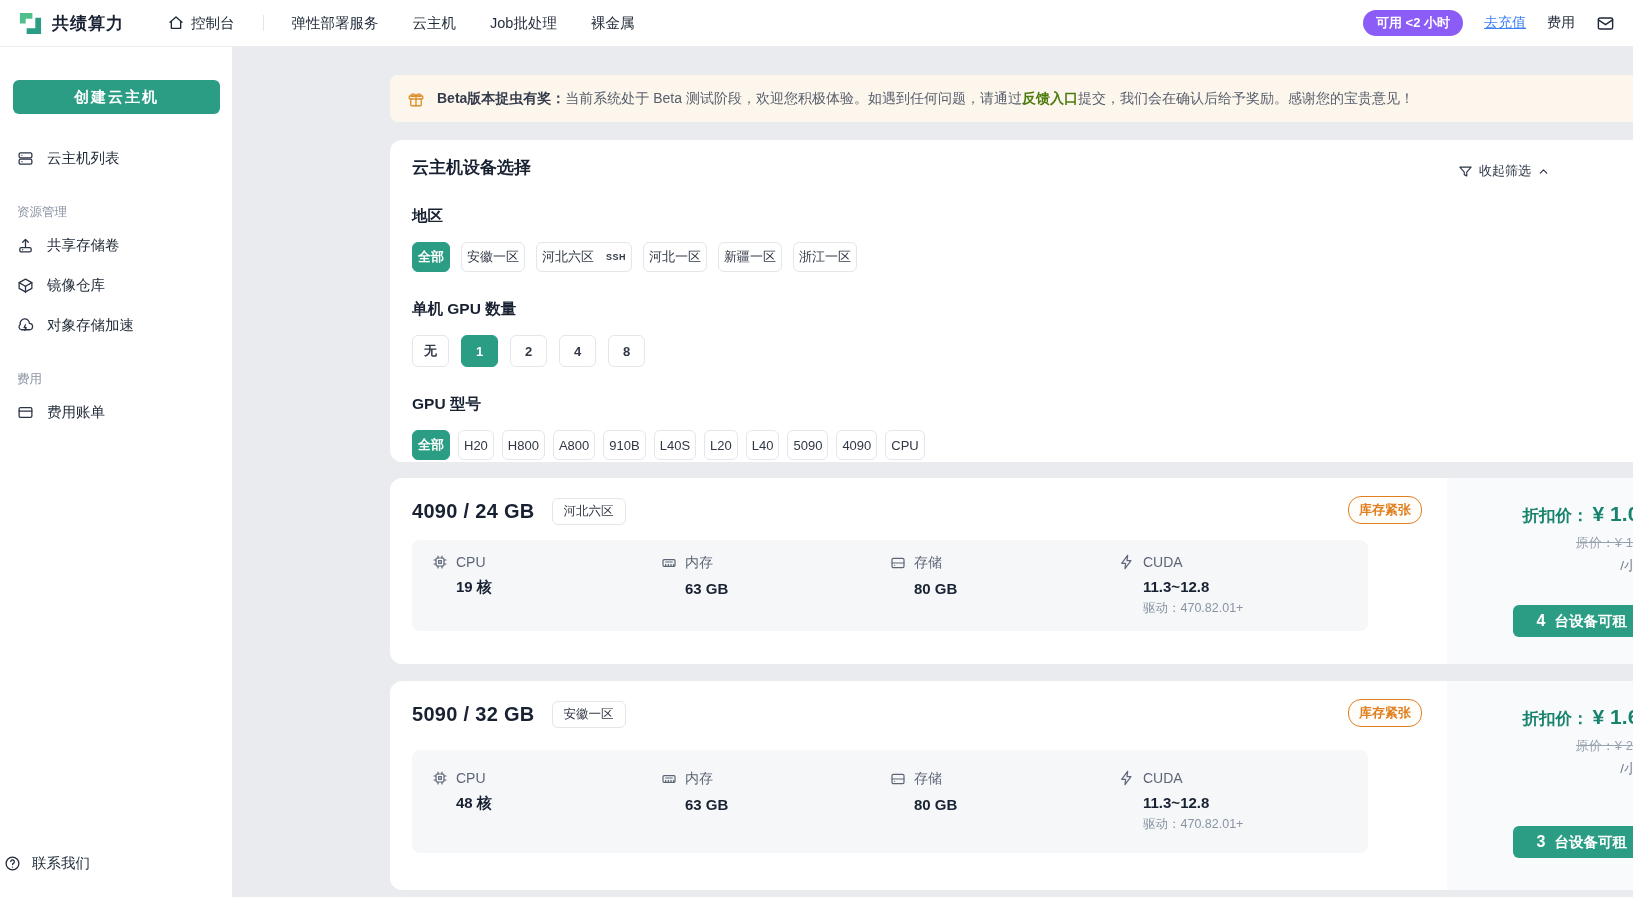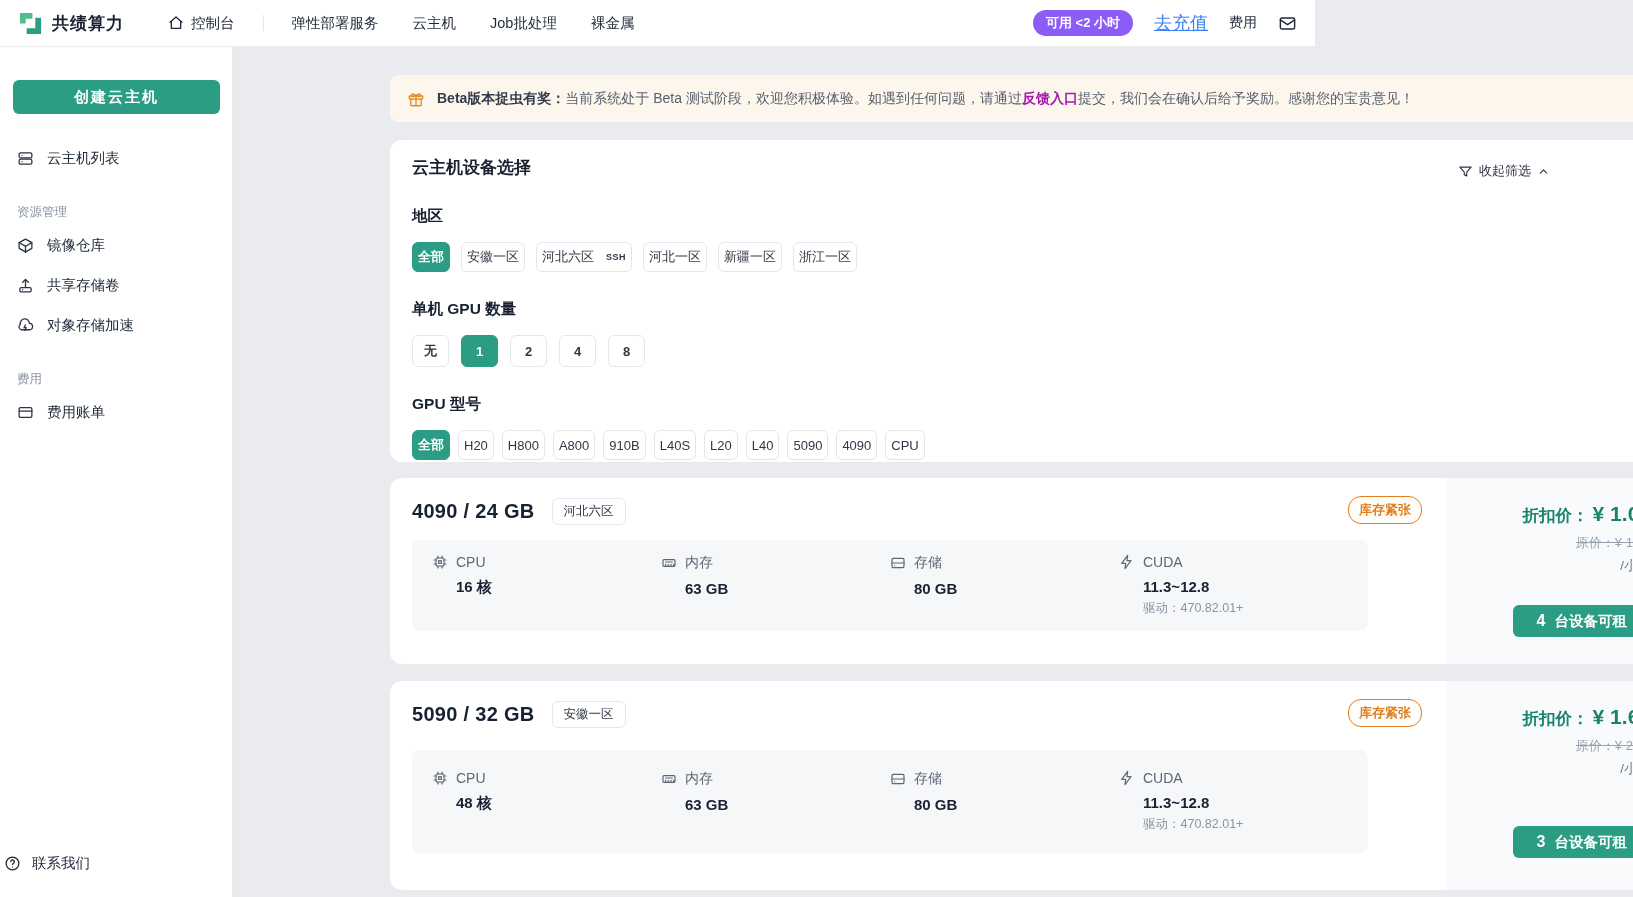--- a/index.html
+++ b/index.html
@@ -6,34 +6,34 @@
   html,body { width:1633px; height:897px; overflow:hidden; }
   body {
     position:relative; background:#e9ebee;
     font-family:"Liberation Sans","DejaVu Sans",sans-serif;
     color:#1f2633; -webkit-font-smoothing:antialiased;
   }
   svg { display:block; }
 
   
   .topbar {
-    position:absolute; left:0; top:0; width:1315px; height:47px;
+    position:absolute; left:0; top:0; width:1633px; height:47px;
     background:#fff; border-bottom:1px solid #ededf1;
     display:flex; align-items:center; padding:0 18px; z-index:5;
   }
   .brand { display:flex; align-items:center; gap:9px; cursor:pointer; }
   .brand-name { font-size:17px; font-weight:bold; color:#182132; letter-spacing:1px; }
   .nav { display:flex; align-items:center; gap:34px; margin-left:44px;text-align:center; }
   .nav-item { display:flex; align-items:center; gap:7px; font-size:14.5px; font-weight:500;
     color:#1f2937; text-decoration:none; cursor:pointer; white-space:nowrap; }
   .nav-divider { width:1px; height:16px; background:#e3e6eb; margin:0 -6px; }
   .topbar-right { margin-left:auto; display:flex; align-items:center; gap:21px; }
   .quota-badge { background:#8b5cf6; color:#fff; font-size:13px; font-weight:bold;
     padding:4px 13px; border-radius:999px; cursor:pointer; white-space:nowrap; }
-  .recharge { color:#3b82f6; font-size:18px; font-weight:500; text-decoration:underline; cursor:pointer; }
+  .recharge { color:#3b82f6; font-size:14px; font-weight:500; text-decoration:underline; cursor:pointer; }
   .billing-link { color:#1f2937; font-size:14px; font-weight:500; text-decoration:none; cursor:pointer; }
   .mail-btn { color:#1f2937; cursor:pointer; }
 
   
   .sidebar {
     position:absolute; left:0; top:47px; width:233px; height:850px;
     background:#fff; border-right:1px solid #e8eaee; padding-top:33px; z-index:4;
   }
   .create-btn {
     display:block; width:207px; margin:0 13px; height:34px;
@@ -51,21 +51,21 @@
     color:#1f2937; cursor:pointer; }
 
   
   .banner {
     position:absolute; left:390px; top:75px; width:1283px; height:47px;
     background:#fdf6ec; border-radius:8px; display:flex; align-items:center;
     padding:0 17px; font-size:14px; color:#57606e; z-index:2;
   }
   .banner .gift { color:#dd8f2d; margin-right:12px; flex:none; }
   .banner b { color:#343c4c; }
-  .banner .fb-link { color:#a21caf; font-weight:bold; cursor:pointer; }
+  .banner .fb-link { color:#4d7c0f; font-weight:bold; cursor:pointer; }
 
   
   .filter-card {
     position:absolute; left:390px; top:140px; width:1283px; height:322px;
     background:#fff; border-radius:12px; padding:16px 22px; z-index:2;
   }
   .filter-title { font-size:17px; font-weight:bold; color:#182132; }
   .collapse-ctl { position:absolute; left:1068px; top:22px; display:flex; align-items:center;
     gap:6px; font-size:13px; color:#2b3445; cursor:pointer; }
   .f-label { margin-top:27px; font-size:15.5px; font-weight:bold; color:#182132; }
@@ -175,37 +175,37 @@
         </svg>
     </span>
     <span>云主机列表</span>
   </div>
 
   <div class="side-section">资源管理</div>
 
   <div class="side-item">
     <span class="ic">
       <svg width="17" height="17" viewBox="0 0 24 24" fill="none" stroke="currentColor" stroke-width="1.8" stroke-linecap="round" stroke-linejoin="round">
-          <path d="M21 8l-9-5-9 5v8l9 5 9-5z"></path>
-          <path d="M3 8l9 5 9-5"></path>
-          <path d="M12 13v9"></path>
-        </svg>
-    </span>
-    <span>镜像仓库</span>
-  </div>
-  <div class="side-item">
-    <span class="ic">
-      <svg width="17" height="17" viewBox="0 0 24 24" fill="none" stroke="currentColor" stroke-width="1.8" stroke-linecap="round" stroke-linejoin="round">
           <path d="M12 14V4"></path>
           <path d="M8 7.5L12 3.5l4 4"></path>
           <rect x="4" y="15" width="16" height="6" rx="2"></rect>
           <path d="M8 18h.01"></path>
         </svg>
     </span>
     <span>共享存储卷</span>
+  </div>
+  <div class="side-item">
+    <span class="ic">
+      <svg width="17" height="17" viewBox="0 0 24 24" fill="none" stroke="currentColor" stroke-width="1.8" stroke-linecap="round" stroke-linejoin="round">
+          <path d="M21 8l-9-5-9 5v8l9 5 9-5z"></path>
+          <path d="M3 8l9 5 9-5"></path>
+          <path d="M12 13v9"></path>
+        </svg>
+    </span>
+    <span>镜像仓库</span>
   </div>
   <div class="side-item">
     <span class="ic">
       <svg width="17" height="17" viewBox="0 0 24 24" fill="none" stroke="currentColor" stroke-width="1.8" stroke-linecap="round" stroke-linejoin="round">
           <path d="M17.5 18a4.5 4.5 0 100-9 6.5 6.5 0 10-12.8 1.7A4 4 0 006 18h11.5z"></path>
           <path d="M12 11l-2 4h3l-2 4"></path>
         </svg>
     </span>
     <span>对象存储加速</span>
   </div>
@@ -314,21 +314,21 @@
       <div class="spec-label">
           <span>
             <svg width="16" height="16" viewBox="0 0 24 24" fill="none" stroke="currentColor" stroke-width="1.8" stroke-linecap="round">
               <rect x="6" y="6" width="12" height="12" rx="2"></rect>
               <rect x="10" y="10" width="4" height="4"></rect>
               <path d="M9 3v3M15 3v3M9 18v3M15 18v3M3 9h3M3 15h3M18 9h3M18 15h3"></path>
             </svg>
           </span>
           <span>CPU</span>
         </div>
-      <div class="spec-value">16 核</div>
+      <div class="spec-value">19 核</div>
     </div>
     <div>
       <div class="spec-label">
           <span>
             <svg width="16" height="16" viewBox="0 0 24 24" fill="none" stroke="currentColor" stroke-width="1.8" stroke-linecap="round">
               <rect x="3" y="7" width="18" height="10" rx="1.5"></rect>
               <path d="M7 14v3M11 14v3M15 14v3M19 14v3"></path>
               <path d="M7 10.5h10"></path>
             </svg>
           </span>

